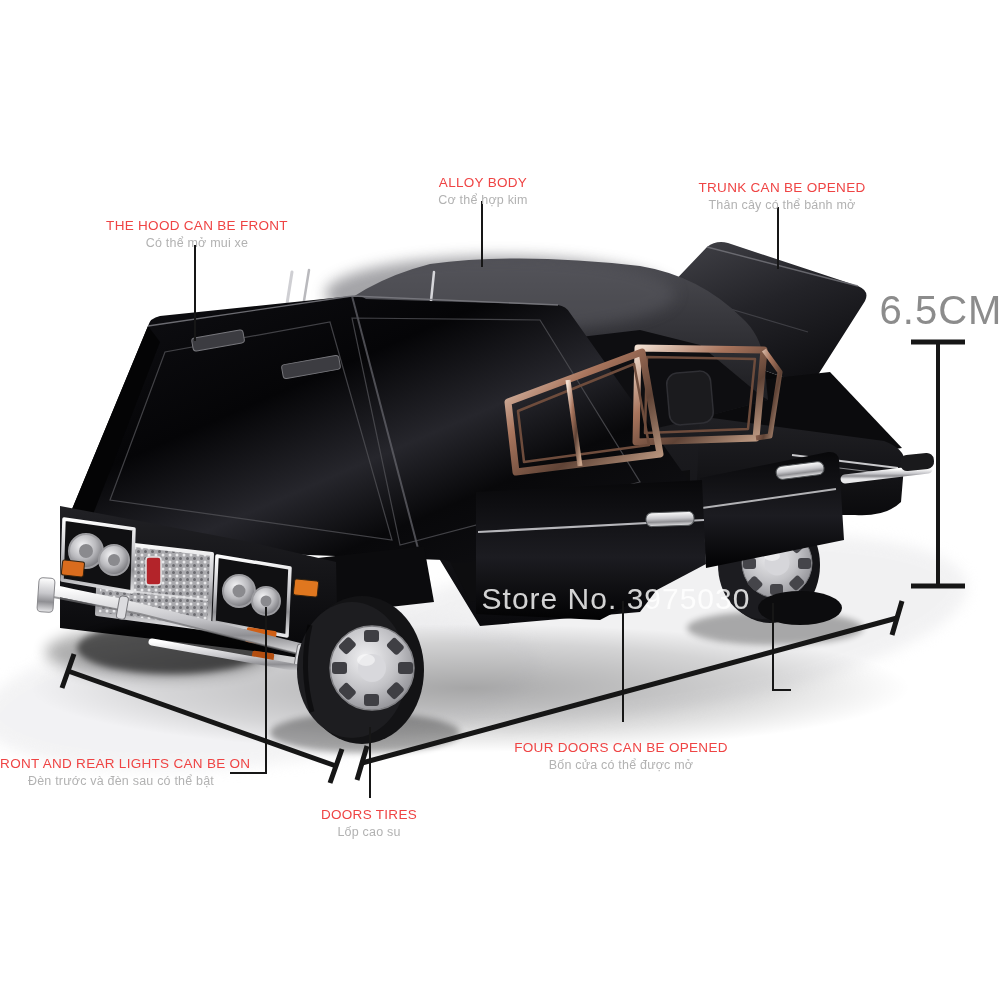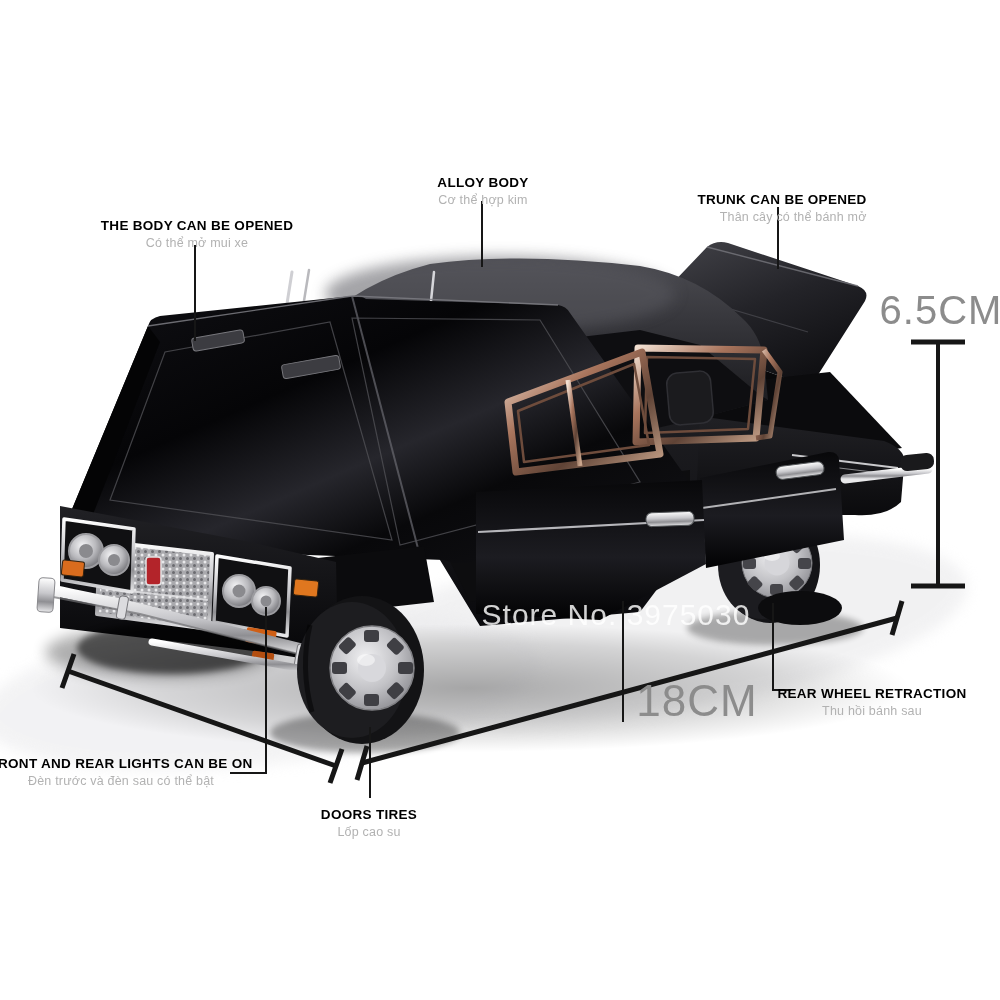--- a/index.html
+++ b/index.html
@@ -5,21 +5,21 @@
   html,body{margin:0;padding:0;background:#fff;}
   .stage{
     position:relative;width:1000px;height:1000px;background:#ffffff;
     overflow:hidden;font-family:"Liberation Sans",sans-serif;
   }
   .stage svg{position:absolute;left:0;top:0;}
   .callout{
     position:absolute;transform:translate(-50%,-50%);
     text-align:center;white-space:nowrap;z-index:5;
   }
-  .callout .t{font-size:13.5px;font-weight:bold;color:#000000;letter-spacing:.3px;margin-top:16px;}
+  .callout .t{font-size:13.5px;font-weight:normal;color:#ef4444;letter-spacing:.3px;margin-top:16px;}
   .callout .s{font-size:12.5px;color:#b2b2b2;margin-top:3px;letter-spacing:.2px;}
   .dim{
     position:absolute;transform:translate(-50%,-50%);
     color:#8c8c8c;font-weight:400;z-index:5;white-space:nowrap;letter-spacing:1px;
   }
   #dim-height{font-size:40px;}
   #dim-length{font-size:44px;}
   #dim-width{font-size:46px;}
   .watermark{
     position:absolute;transform:translate(-50%,-50%);
@@ -289,49 +289,48 @@
       <path d="M68,671 L336,766" stroke-width="5"></path>
       <path d="M62,688 L74,654 M330,783 L342,749" stroke-width="5"></path>
     </g>
     <g>
       <path d="M362,763 L897,618" stroke-width="5"></path>
       <path d="M357,780 L367,746 M892,635 L902,601" stroke-width="5"></path>
     </g>
   </g>
 </svg>
 
-<div class="watermark" style="left:616px;top:615px;">Store No. 3975030</div>
+<div class="watermark" style="left:616px;top:599px;">Store No. 3975030</div>
 
 <div class="callout" style="left:197px;top:226px;">
-  <div class="t">THE BODY CAN BE OPENED</div>
+  <div class="t">THE HOOD CAN BE FRONT</div>
   <div class="s">Có thể mở mui xe</div>
 </div>
 
 <div class="callout" style="left:483px;top:183px;">
   <div class="t">ALLOY BODY</div>
   <div class="s">Cơ thể hợp kim</div>
 </div>
 
-<div class="callout" style="left:782px;top:200px;text-align:right;">
+<div class="callout" style="left:782px;top:188px;">
   <div class="t">TRUNK CAN BE OPENED</div>
   <div class="s">Thân cây có thể bánh mở</div>
 </div>
 
-<div class="callout" style="left:872px;top:694px;">
-  <div class="t">REAR WHEEL RETRACTION</div>
-  <div class="s">Thu hồi bánh sau</div>
-</div>
 
 <div class="callout" style="left:121px;top:764px;">
   <div class="t">FRONT AND REAR LIGHTS CAN BE ON</div>
   <div class="s">Đèn trước và đèn sau có thể bật</div>
 </div>
 
+<div class="callout" style="left:621px;top:748px;">
+  <div class="t">FOUR DOORS CAN BE OPENED</div>
+  <div class="s">Bốn cửa có thể được mở</div>
+</div>
 
 <div class="callout" style="left:369px;top:815px;">
   <div class="t">DOORS TIRES</div>
   <div class="s">Lốp cao su</div>
 </div>
 
 <div class="dim" id="dim-height" style="left:941px;top:310px;">6.5CM</div>
-<div class="dim" id="dim-length" style="left:697px;top:701px;">18CM</div>
 
 </div>
 
 </body></html>

